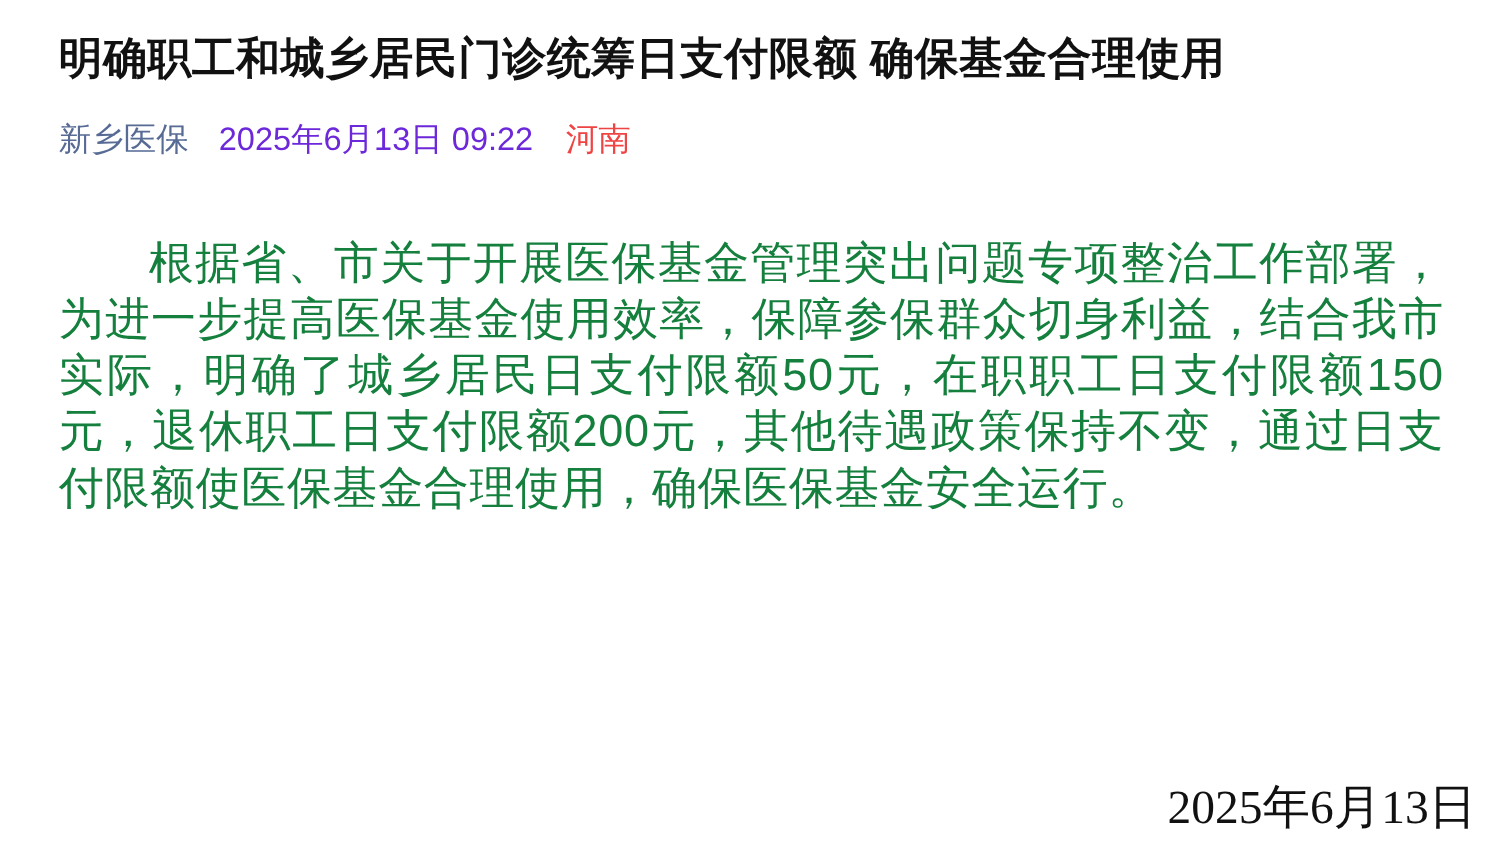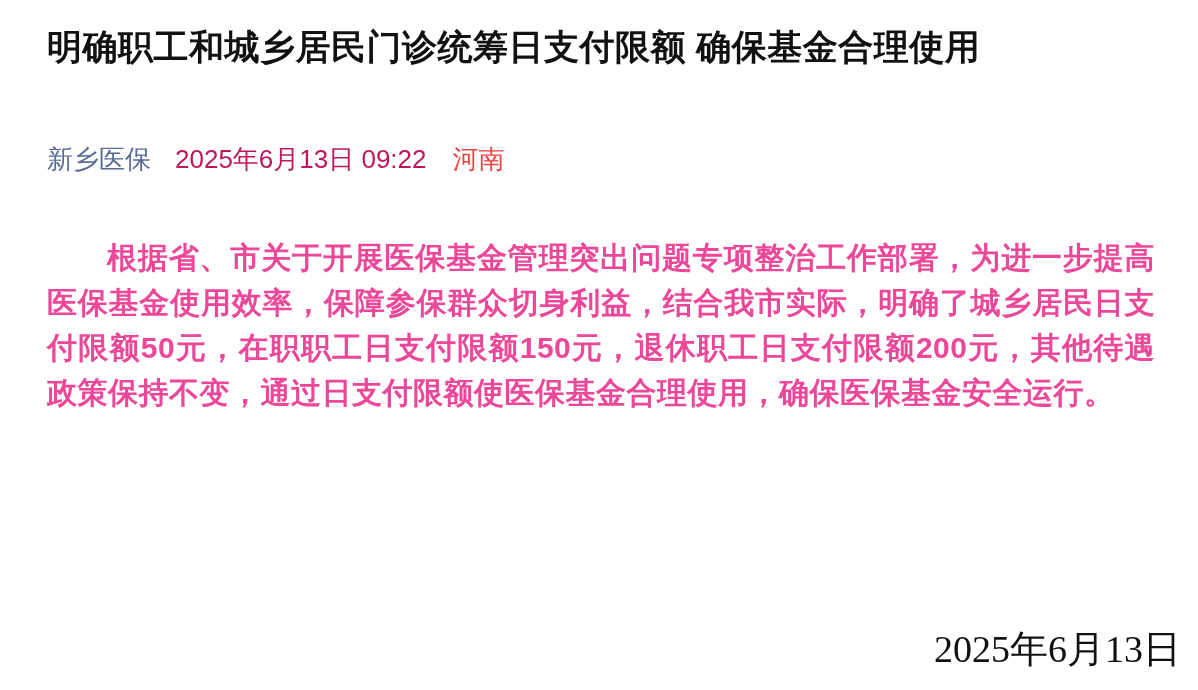--- a/index.html
+++ b/index.html
@@ -32,36 +32,34 @@
     display: flex;
     align-items: flex-end;
   }
   .account-name {
     color: #576b95;
     margin-right: 24px;
     cursor: pointer;
     text-decoration: none;
   }
   .publish-datetime {
-    color: #be185d;
+    color: #6d28d9;
     margin-right: 26px;
-    margin-top: 48px;
   }
   .publish-location {
     color: #ef4444;
   }
   .article-body {
     margin: 63px 0 0 0;
-    font-size: 30px;
+    font-size: 36px;
     line-height: 45px;
-    color: #ec4899;
+    color: #15803d;
     text-indent: 2em;
     text-align: justify;
     letter-spacing: 0.5px;
-    font-weight: bold;
   }
   .sign-date {
     margin-top: 212px;
     margin-right: -26px;
     font-family: Liberation Serif, serif;
     font-size: 38px;
     line-height: 44px;
     color: #111111;
     text-align: right;
   }

